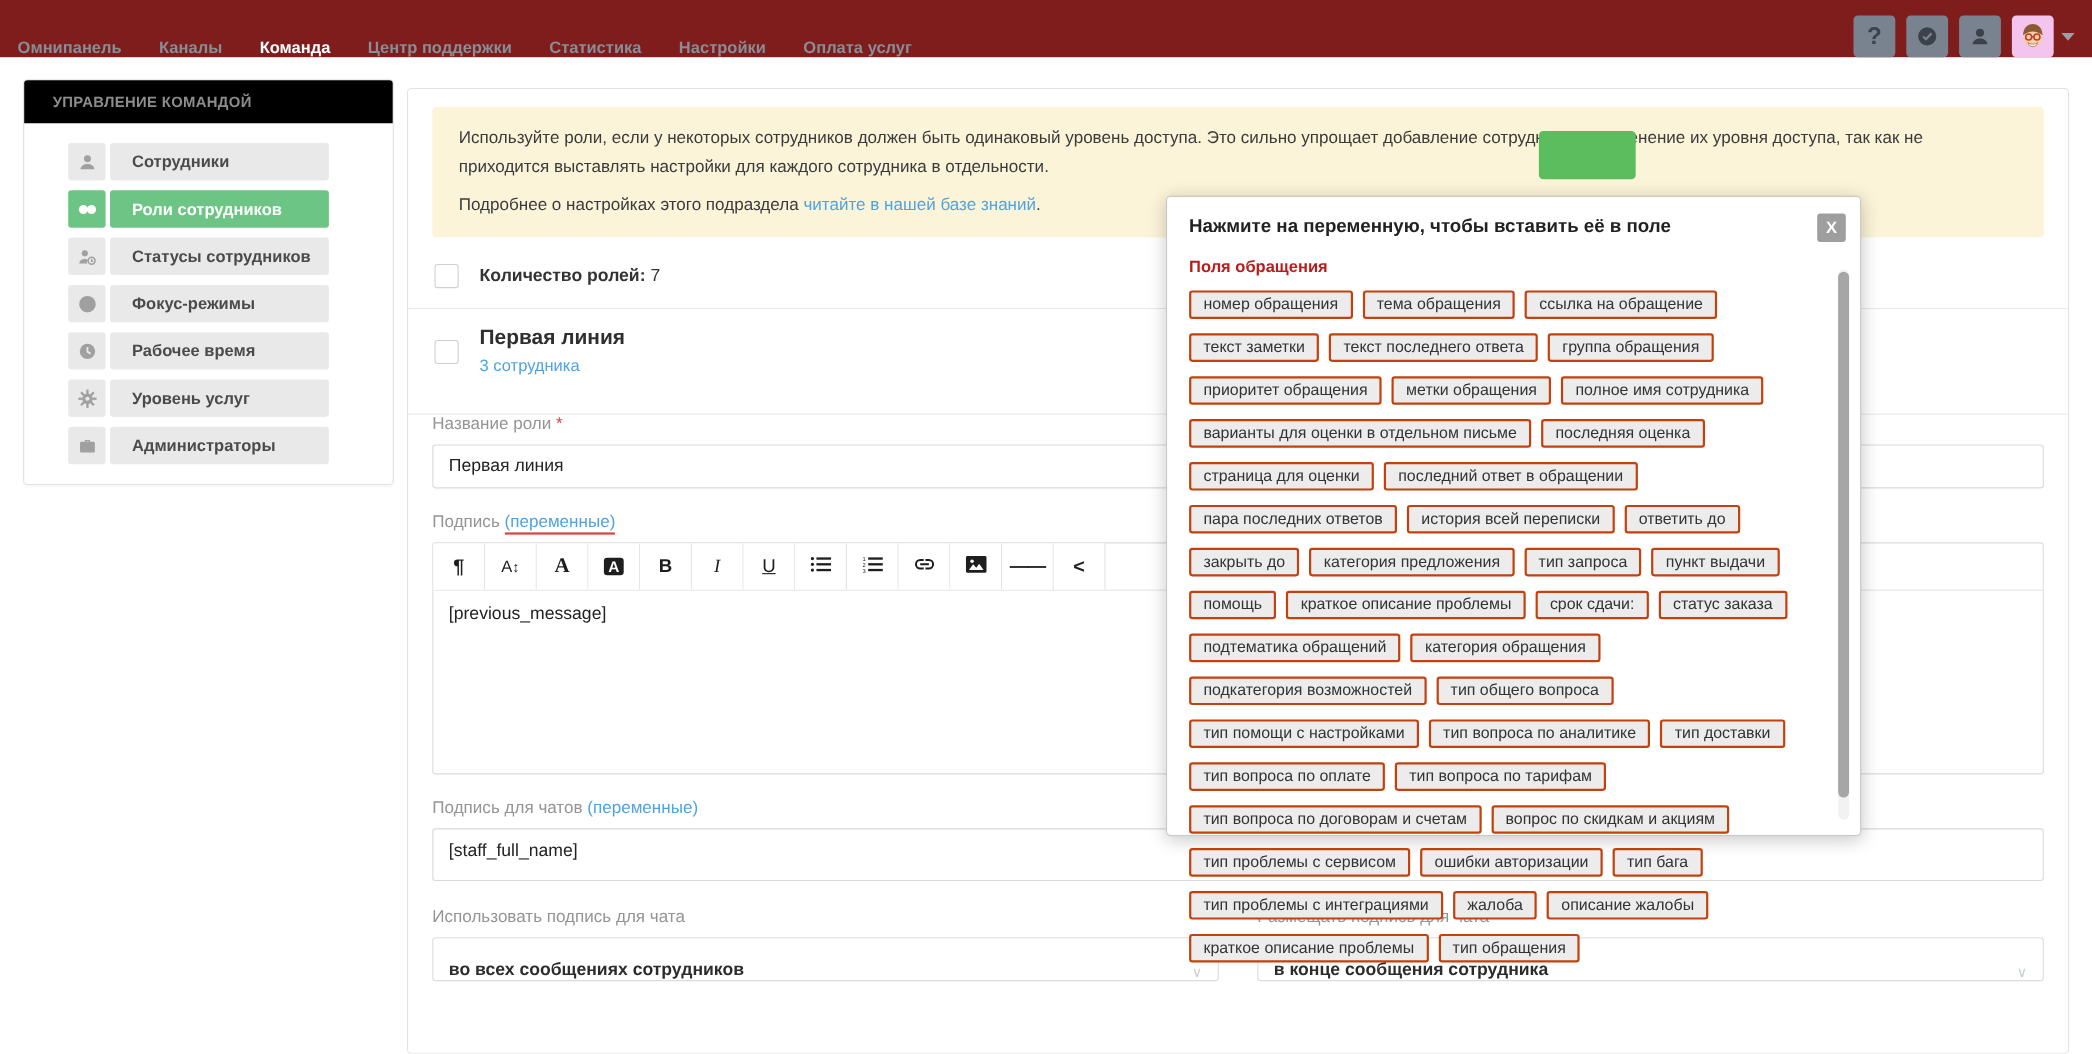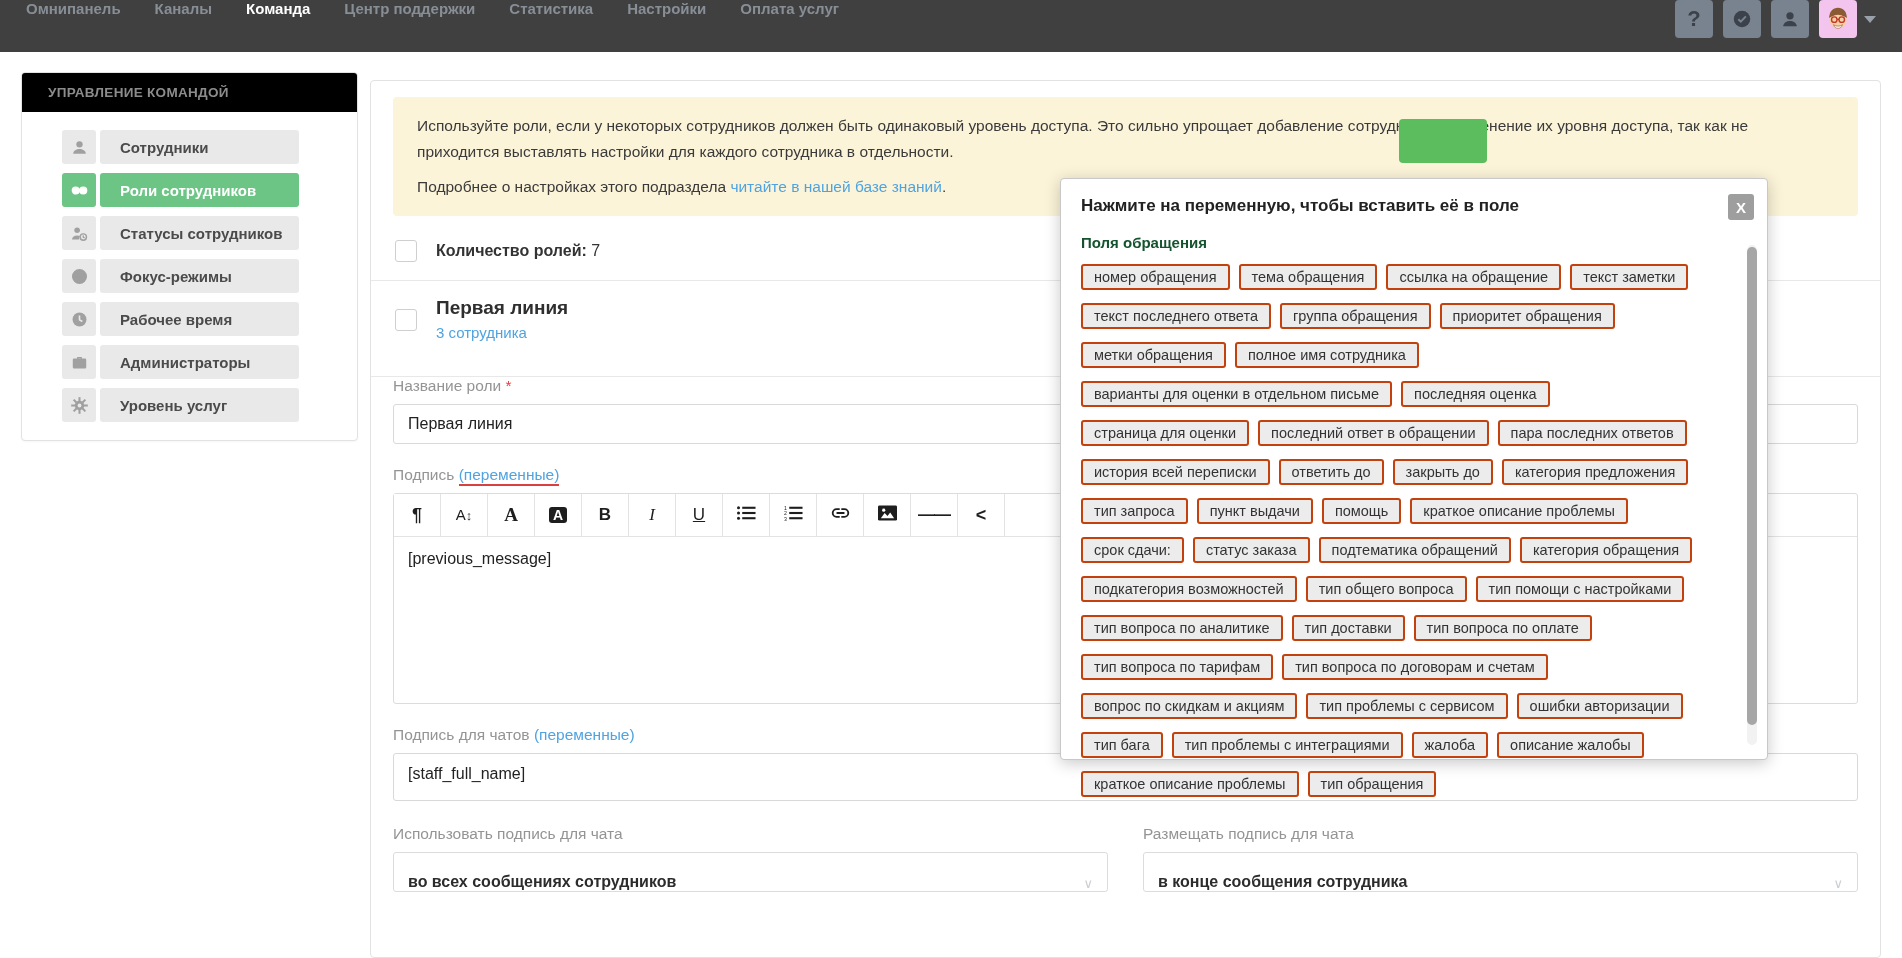--- a/index.html
+++ b/index.html
@@ -3,22 +3,22 @@
 <meta charset="utf-8">
 <style>
   * { margin:0; padding:0; box-sizing:border-box; }
   html,body { background:#fff; }
   .page {
     position:relative; width:1902px; height:958px; overflow:hidden;
     font-family:"Liberation Sans", sans-serif; color:#333; background:#fff;
   }
   
   .topbar {
-    height:52px; background:#404040; display:flex; align-items:flex-start;
-    padding:0 26px;
+    height:52px; background:#7f1d1d; display:flex; align-items:flex-end;
+    padding:0 16px;
   }
   .topbar .nav-item {
     font-size:15px; font-weight:bold; color:#878e96; margin-right:34px;
     cursor:pointer; white-space:nowrap;
   }
   .topbar .nav-item.active { color:#ffffff; }
   .topbar-right { margin-left:auto; display:flex; align-items:center; gap:10px; }
   .tb-btn {
     width:38px; height:38px; border-radius:4px; background:#79838f;
     display:flex; align-items:center; justify-content:center; cursor:pointer;
@@ -111,31 +111,31 @@
   }
   .select .sel-caret { color:#c9ced3; font-size:13px; font-weight:normal; }
   .add-btn {
     position:absolute; top:119px; left:1399px; width:88px; height:44px;
     background:#5bbd5e; border-radius:4px; cursor:pointer; z-index:1;
   }
   .trash-btn { position:absolute; top:186px; left:1473px; cursor:pointer; z-index:1; }
   .trash-btn svg { width:24px; height:28px; fill:none; stroke:#9a9a9a; stroke-width:1.8; }
   
   .popup {
-    position:absolute; left:1060px; top:178px; width:708px; height:582px;
+    position:absolute; left:1060px; top:178px; width:632px; height:582px;
     background:#fff; border:1px solid #c8c8c8; border-radius:4px; z-index:5;
     box-shadow:0 3px 16px rgba(0,0,0,.22); padding:17px 42px 16px 20px;
   }
   .popup-title { font-size:17px; font-weight:bold; color:#222; padding-right:30px; }
   .popup-close {
     position:absolute; top:15px; right:13px; width:26px; height:26px;
     background:#9e9e9e; border-radius:3px; color:#fff; font-weight:bold; font-size:15px;
     display:flex; align-items:center; justify-content:center; cursor:pointer;
   }
-  .popup-section { margin-top:18px; font-size:15px; font-weight:bold; color:#14532d; }
+  .popup-section { margin-top:18px; font-size:15px; font-weight:bold; color:#b91c1c; }
   .chips { margin-top:13px; display:flex; flex-wrap:wrap; gap:13px 9px; }
   .chip {
     background:#ececec; border:2px solid #c2410c; border-radius:3px;
     padding:3px 11px; font-size:14.5px; color:#333; cursor:pointer; white-space:nowrap;
   }
   .scroll-track {
     position:absolute; right:10px; top:66px; bottom:14px; width:10px;
     background:#f2f2f2; border-radius:5px;
   }
   .scroll-thumb {
@@ -247,43 +247,43 @@
             <svg viewBox="0 0 24 24">
               <circle cx="12" cy="12" r="8.8"></circle>
               <path d="M12 7v5.4l3.6 2.1" stroke="#e9e9e9" stroke-width="2" fill="none"></path>
             </svg>
           </span>
           <span class="s-label">Рабочее время</span>
         </div>
         <div class="s-item">
           <span class="s-icon">
             <svg viewBox="0 0 24 24">
-              <path d="M9 5h6v2h4a1.5 1.5 0 0 1 1.5 1.5V18a1.5 1.5 0 0 1-1.5 1.5H5A1.5 1.5 0 0 1 3.5 18V8.5A1.5 1.5 0 0 1 5 7h4zm1.5 2h3V6.6h-3zM3.5 12h17v1.6h-17z"></path>
-            </svg>
-          </span>
-          <span class="s-label">Администраторы</span>
-        </div>
-        <div class="s-item">
-          <span class="s-icon">
-            <svg viewBox="0 0 24 24">
               <circle cx="12" cy="12" r="6"></circle>
               <g>
                 <rect x="10.7" y="1.5" width="2.6" height="5"></rect>
                 <rect x="10.7" y="17.5" width="2.6" height="5"></rect>
                 <rect x="1.5" y="10.7" width="5" height="2.6"></rect>
                 <rect x="17.5" y="10.7" width="5" height="2.6"></rect>
                 <rect x="10.7" y="1.5" width="2.6" height="5" transform="rotate(45 12 12)"></rect>
                 <rect x="10.7" y="17.5" width="2.6" height="5" transform="rotate(45 12 12)"></rect>
                 <rect x="1.5" y="10.7" width="5" height="2.6" transform="rotate(45 12 12)"></rect>
                 <rect x="17.5" y="10.7" width="5" height="2.6" transform="rotate(45 12 12)"></rect>
               </g>
               <circle cx="12" cy="12" r="2.4" fill="#e9e9e9"></circle>
             </svg>
           </span>
           <span class="s-label">Уровень услуг</span>
+        </div>
+        <div class="s-item">
+          <span class="s-icon">
+            <svg viewBox="0 0 24 24">
+              <path d="M9 5h6v2h4a1.5 1.5 0 0 1 1.5 1.5V18a1.5 1.5 0 0 1-1.5 1.5H5A1.5 1.5 0 0 1 3.5 18V8.5A1.5 1.5 0 0 1 5 7h4zm1.5 2h3V6.6h-3zM3.5 12h17v1.6h-17z"></path>
+            </svg>
+          </span>
+          <span class="s-label">Администраторы</span>
         </div>
     </div>
   </div>
 
   <div class="main-card">
 
     <div class="banner">
       <div class="p1">Используйте роли, если у некоторых сотрудников должен быть одинаковый уровень доступа. Это сильно упрощает добавление сотрудников и изменение их уровня доступа, так как не приходится выставлять настройки для каждого сотрудника в отдельности.</div>
       <div class="p2">
         <span>Подробнее о настройках этого подраздела </span><a class="link">читайте в нашей базе знаний</a><span>.</span>

